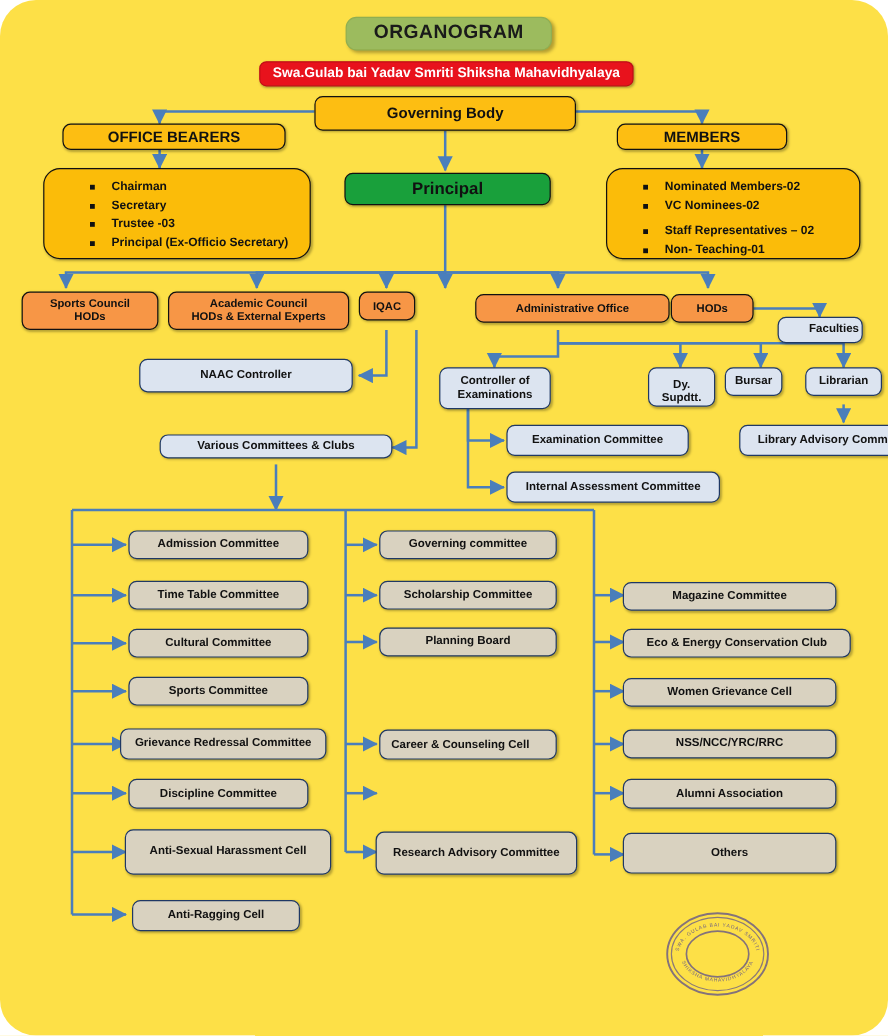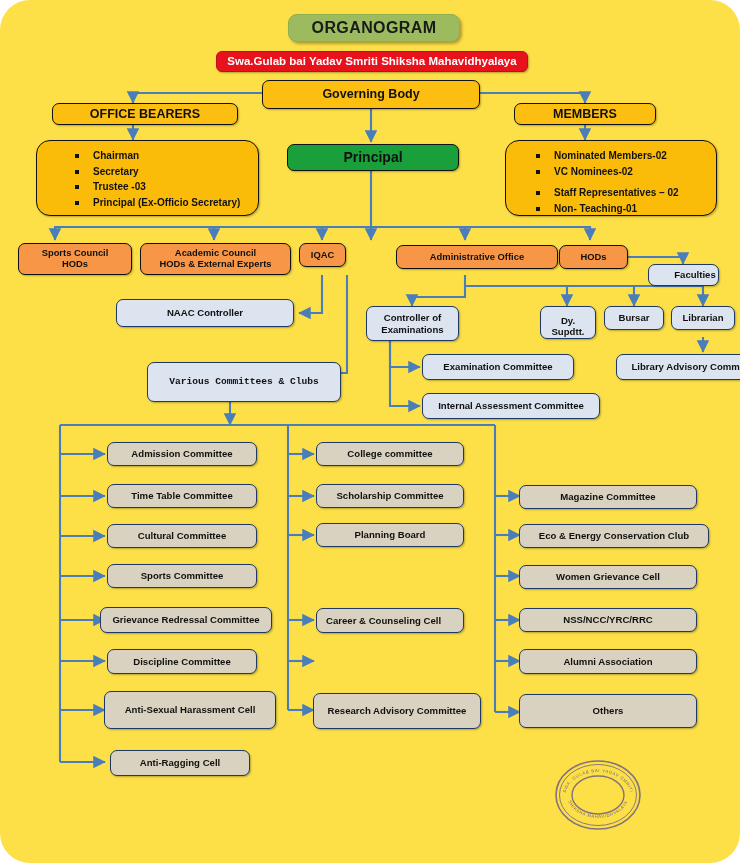--- a/index.html
+++ b/index.html
@@ -259,52 +259,52 @@
   <div class="node orange-node" style="left:299px; top:243px; width:47px; height:24px;">IQAC</div>
 
   <div class="node orange-node" style="left:396px; top:245px; width:162px; height:24px;">Administrative  Office</div>
 
   <div class="node orange-node" style="left:559px; top:245px; width:69px; height:24px;">HODs</div>
 
   <div class="node blue-node" style="left:648px; top:264px; width:71px; height:22px;padding-left:26px;">Faculties</div>
 
   <div class="node blue-node" style="left:116px; top:299px; width:178px; height:28px;">NAAC Controller</div>
 
-  <div class="node blue-node" style="left:147px; top:362px; width:194px; height:40px;font-family:Liberation Mono, monospace;">Various Committees &amp; Clubs</div>
+  <div class="node blue-node" style="left:133px; top:362px; width:194px; height:20px;">Various Committees &amp; Clubs</div>
 
   <div class="node blue-node" style="left:366px; top:306px; width:93px; height:35px; flex-direction:column;">
     <span>Controller of</span>
     <span>Examinations</span>
   </div>
 
   <div class="node blue-node" style="left:540px; top:306px; width:56px; height:33px; flex-direction:column;justify-content:flex-end;">
     <span>Dy.</span>
     <span>Supdtt.</span>
   </div>
 
-  <div class="node blue-node" style="left:604px; top:306px; width:60px; height:24px;">Bursar</div>
+  <div class="node blue-node" style="left:604px; top:306px; width:48px; height:24px;">Bursar</div>
 
   <div class="node blue-node" style="left:671px; top:306px; width:64px; height:24px;">Librarian</div>
 
   <div class="node blue-node" style="left:422px; top:354px; width:152px; height:26px;">Examination  Committee</div>
 
   <div class="node blue-node" style="left:422px; top:393px; width:178px; height:26px;">Internal Assessment Committee</div>
 
   <div class="node blue-node" style="left:580px; top:354px; width:159px; height:26px;margin-left:36px;">Library Advisory Committee</div>
 
   <div class="node beige-node" style="left:107px; top:442px; width:150px; height:24px;">Admission Committee</div>
   <div class="node beige-node" style="left:107px; top:484px; width:150px; height:24px;">Time Table Committee</div>
   <div class="node beige-node" style="left:107px; top:524px; width:150px; height:24px;">Cultural  Committee</div>
   <div class="node beige-node" style="left:107px; top:564px; width:150px; height:24px;">Sports  Committee</div>
   <div class="node beige-node" style="left:100px; top:607px; width:172px; height:26px;">Grievance  Redressal Committee</div>
   <div class="node beige-node" style="left:107px; top:649px; width:150px; height:25px;">Discipline Committee</div>
   <div class="node beige-node" style="left:104px; top:691px; width:172px; height:38px;text-align:center;">Anti-Sexual Harassment Cell</div>
   <div class="node beige-node" style="left:110px; top:750px; width:140px; height:26px;">Anti-Ragging Cell</div>
 
-  <div class="node beige-node" style="left:316px; top:442px; width:148px; height:24px;">College  committee</div>
+  <div class="node beige-node" style="left:316px; top:442px; width:148px; height:24px;">Governing  committee</div>
   <div class="node beige-node" style="left:316px; top:484px; width:148px; height:24px;">Scholarship  Committee</div>
   <div class="node beige-node" style="left:316px; top:523px; width:148px; height:24px;">Planning Board</div>
   <div class="node beige-node beige-left" style="left:316px; top:608px; width:148px; height:25px;">Career &amp; Counseling Cell</div>
   <div class="node beige-node" style="left:313px; top:693px; width:168px; height:36px;">Research Advisory Committee</div>
 
   <div class="node beige-node" style="left:519px; top:485px; width:178px; height:24px;">Magazine Committee</div>
   <div class="node beige-node" style="left:519px; top:524px; width:190px; height:24px;">Eco &amp; Energy Conservation Club</div>
   <div class="node beige-node" style="left:519px; top:565px; width:178px; height:24px;">Women Grievance Cell</div>
   <div class="node beige-node" style="left:519px; top:608px; width:178px; height:24px;">NSS/NCC/YRC/RRC</div>
   <div class="node beige-node" style="left:519px; top:649px; width:178px; height:25px;">Alumni Association</div>

